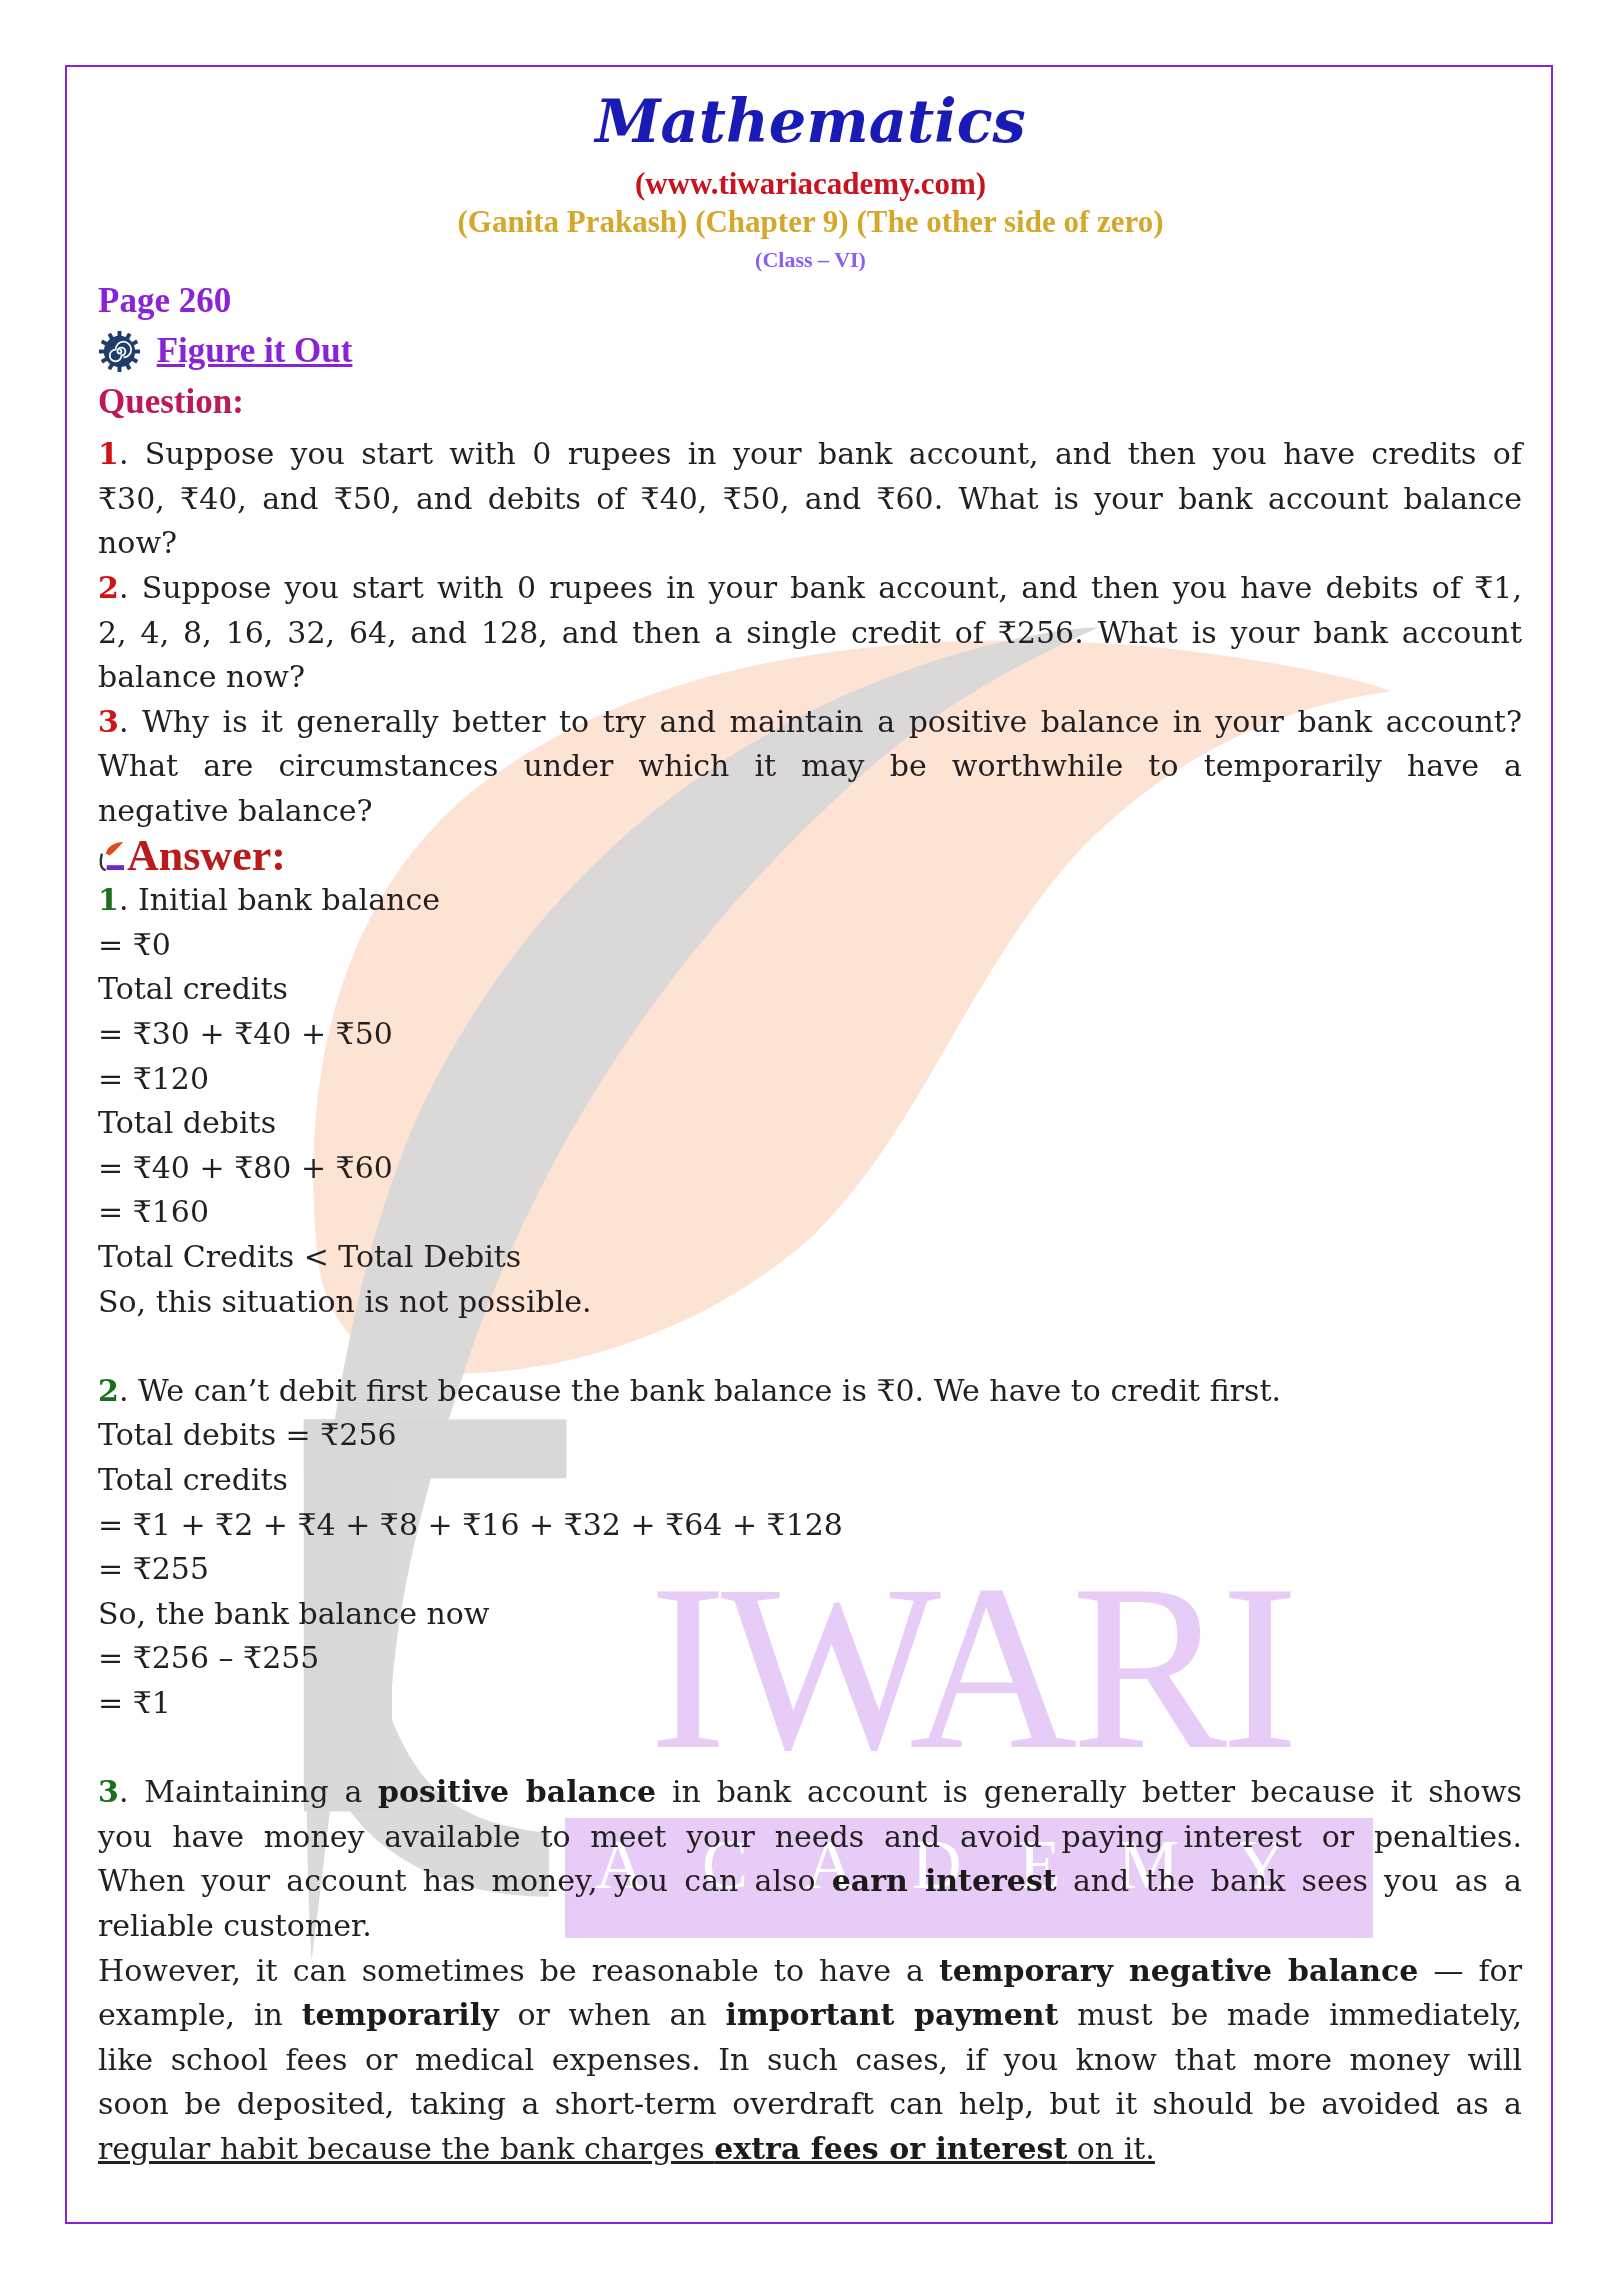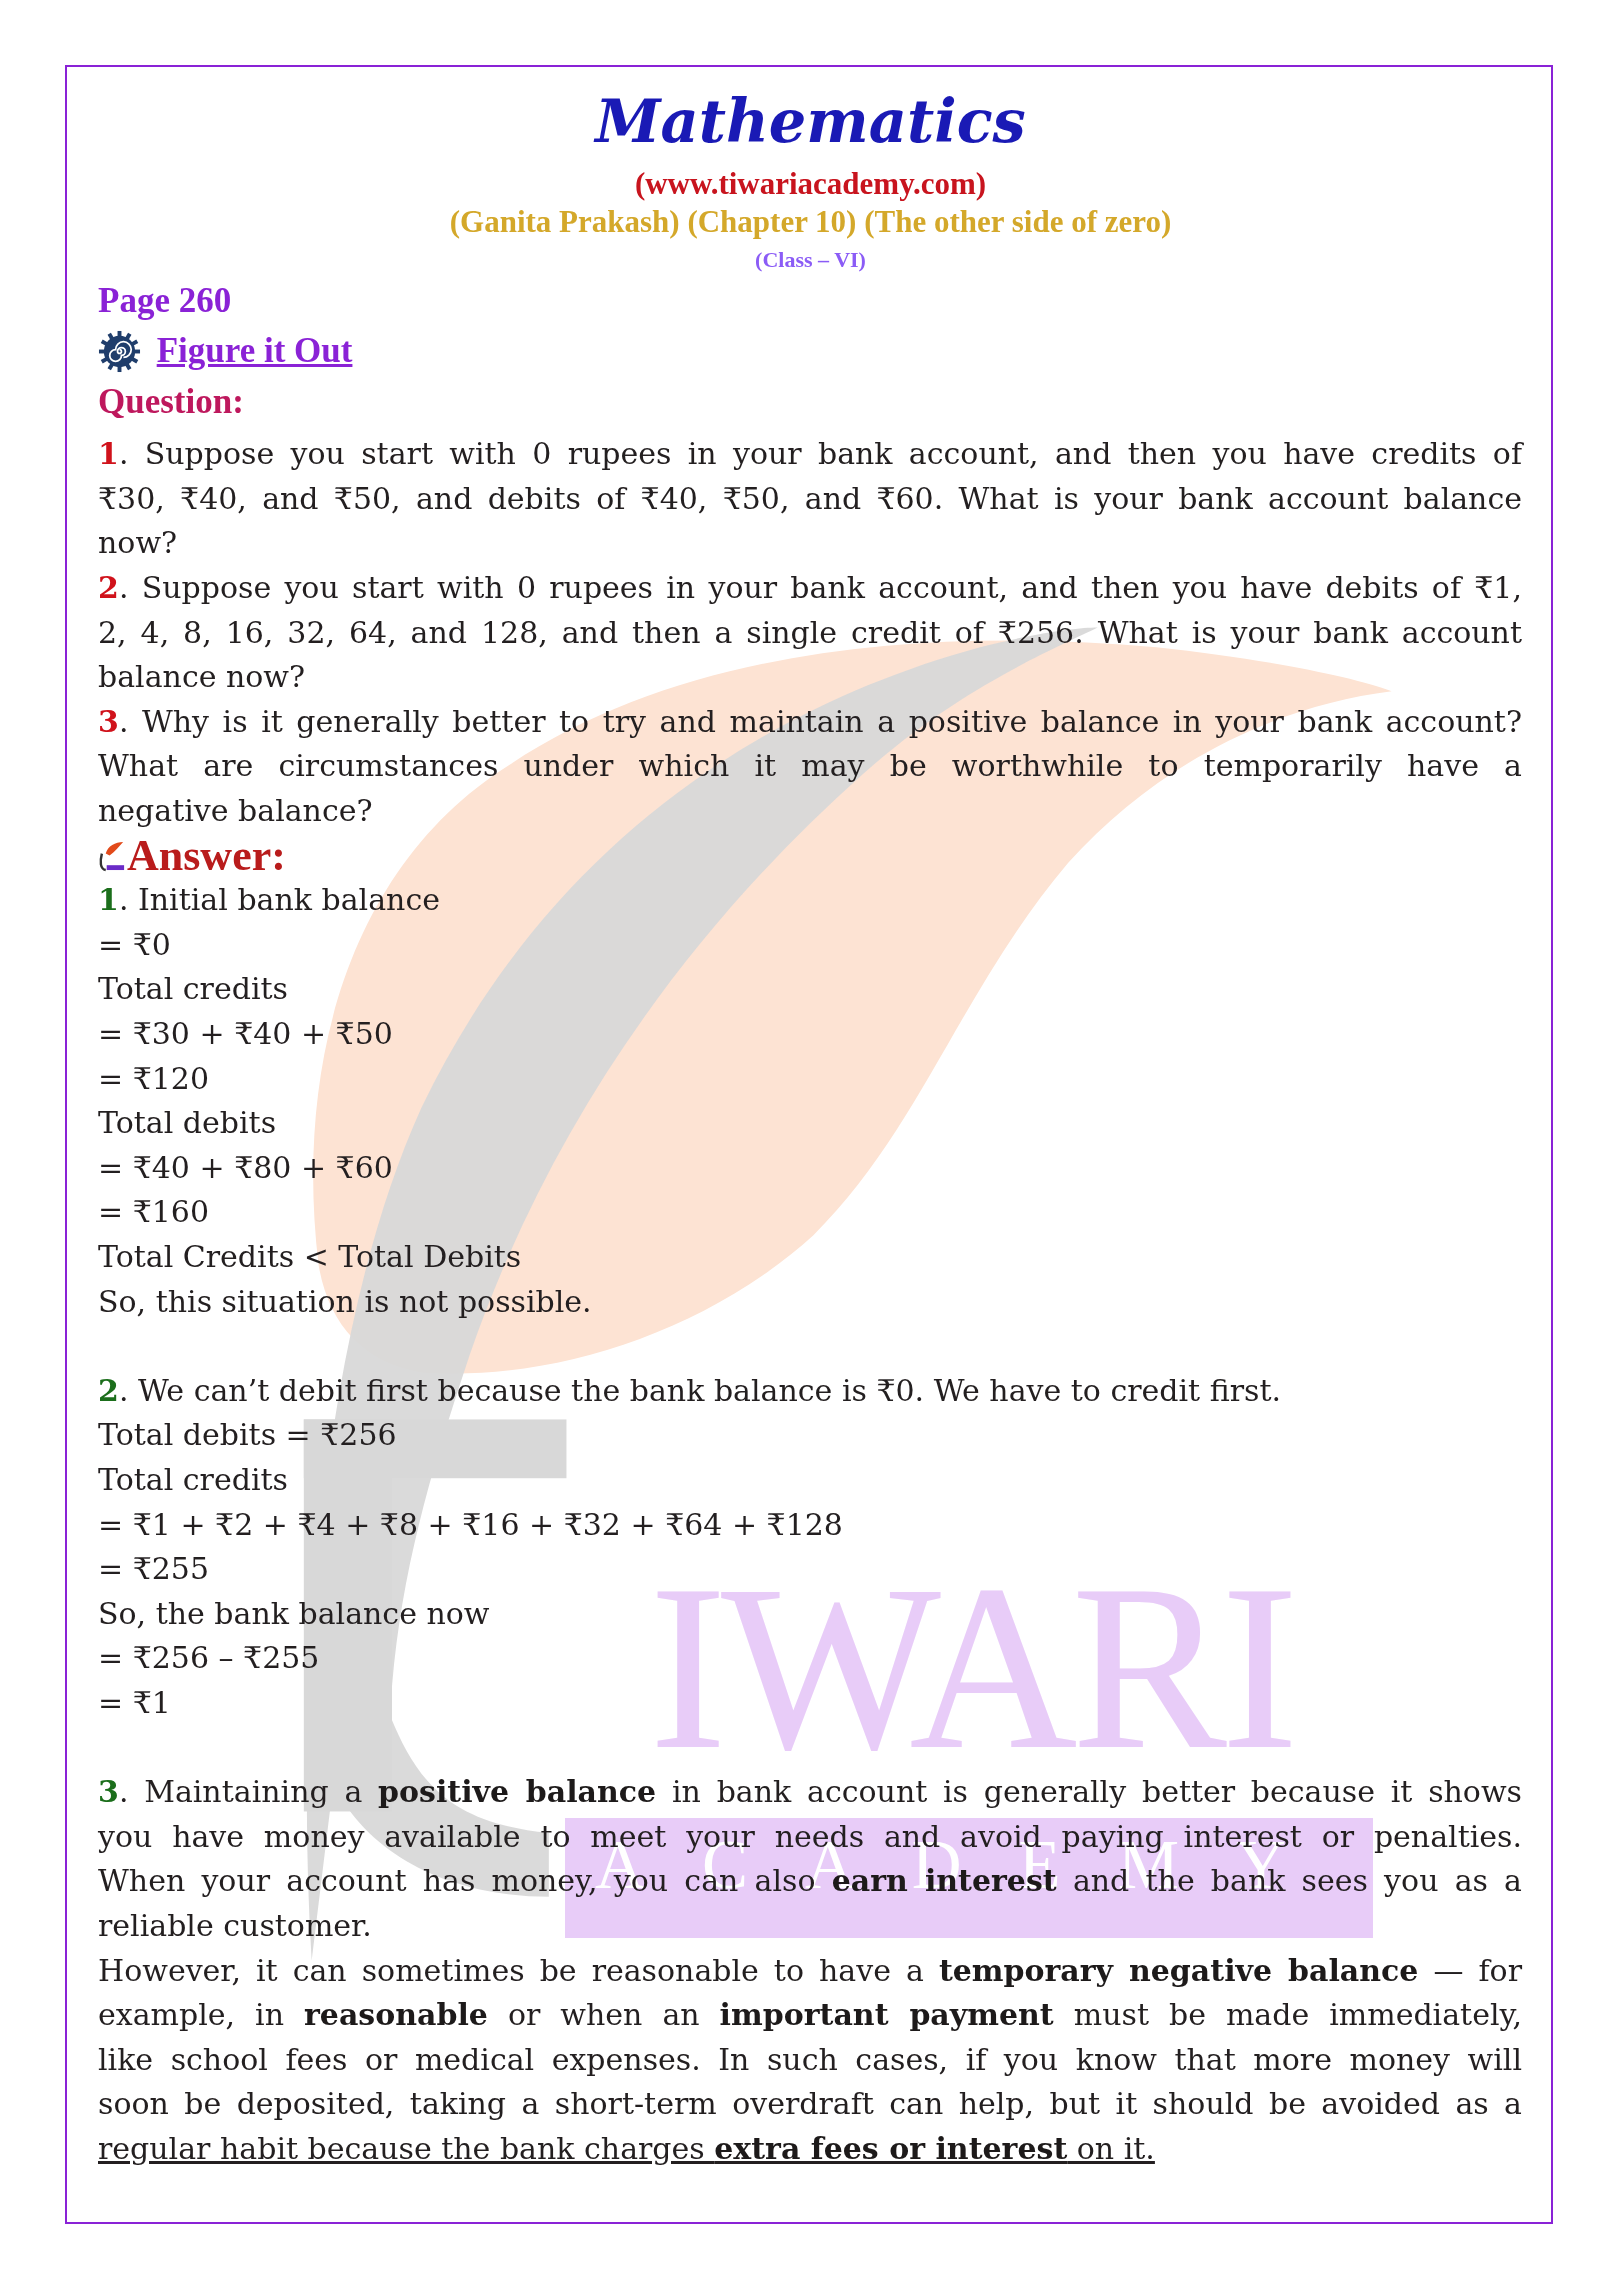--- a/index.html
+++ b/index.html
@@ -39,21 +39,21 @@
 </svg>
 <div class="wm-iwari">IWARI</div>
 <div class="wm-band">
     <span>ACADEMY</span>
   </div>
 
 <div class="frame"></div>
 
 <div class="hdr title">Mathematics</div>
 <div class="hdr url">(www.tiwariacademy.com)</div>
-<div class="hdr chap">(Ganita Prakash) (Chapter 10) (The other side of zero)</div>
+<div class="hdr chap">(Ganita Prakash) (Chapter 9) (The other side of zero)</div>
 <div class="hdr cls">(Class – VI)</div>
 
 <div class="line h-page" style="top:279px;line-height:43px;">Page 260</div>
 <div class="line h-fig" style="top:329px;line-height:43px;text-decoration:underline;">
   <svg class="icon" width="43" height="43" viewBox="0 0 44 44" style="margin-right:15.7px;margin-top:-5.9px;">
     <g fill="#1F3D6B">
       <circle cx="22" cy="22" r="16"></circle>
       <g id="teeth">
         <rect x="20" y="1" width="4" height="8"></rect>
           <rect x="20" y="35" width="4" height="8"></rect>
@@ -113,17 +113,17 @@
 <div class="line" style="top:1591px;">So, the bank balance now</div>
 <div class="line" style="top:1635px;">= ₹256 – ₹255</div>
 <div class="line" style="top:1680px;">= ₹1</div>
 
 <div class="line just" style="top:1769px;"><span class="num-g">3</span><span>. Maintaining a </span><b>positive balance</b><span> in bank account is generally better because it shows</span></div>
 <div class="line just" style="top:1814px;">you have money available to meet your needs and avoid paying interest or penalties.</div>
 <div class="line just" style="top:1858px;"><span>When your account has money, you can also </span><b>earn interest</b><span> and the bank sees you as a</span></div>
 <div class="line" style="top:1903px;">reliable customer.</div>
 
 <div class="line just" style="top:1948px;"><span>However, it can sometimes be reasonable to have a </span><b>temporary negative balance</b><span> — for</span></div>
-<div class="line just" style="top:1992px;"><span>example, in </span><b>reasonable</b><span> or when an </span><b>important payment</b><span> must be made immediately,</span></div>
+<div class="line just" style="top:1992px;"><span>example, in </span><b>temporarily</b><span> or when an </span><b>important payment</b><span> must be made immediately,</span></div>
 <div class="line just" style="top:2037px;">like school fees or medical expenses. In such cases, if you know that more money will</div>
 <div class="line just" style="top:2081px;">soon be deposited, taking a short-term overdraft can help, but it should be avoided as a</div>
 <div class="line" style="top:2126px;text-decoration:underline;"><span>regular habit because the bank charges </span><b>extra fees or interest</b><span> on it.</span></div>
 
 
 </body></html>

